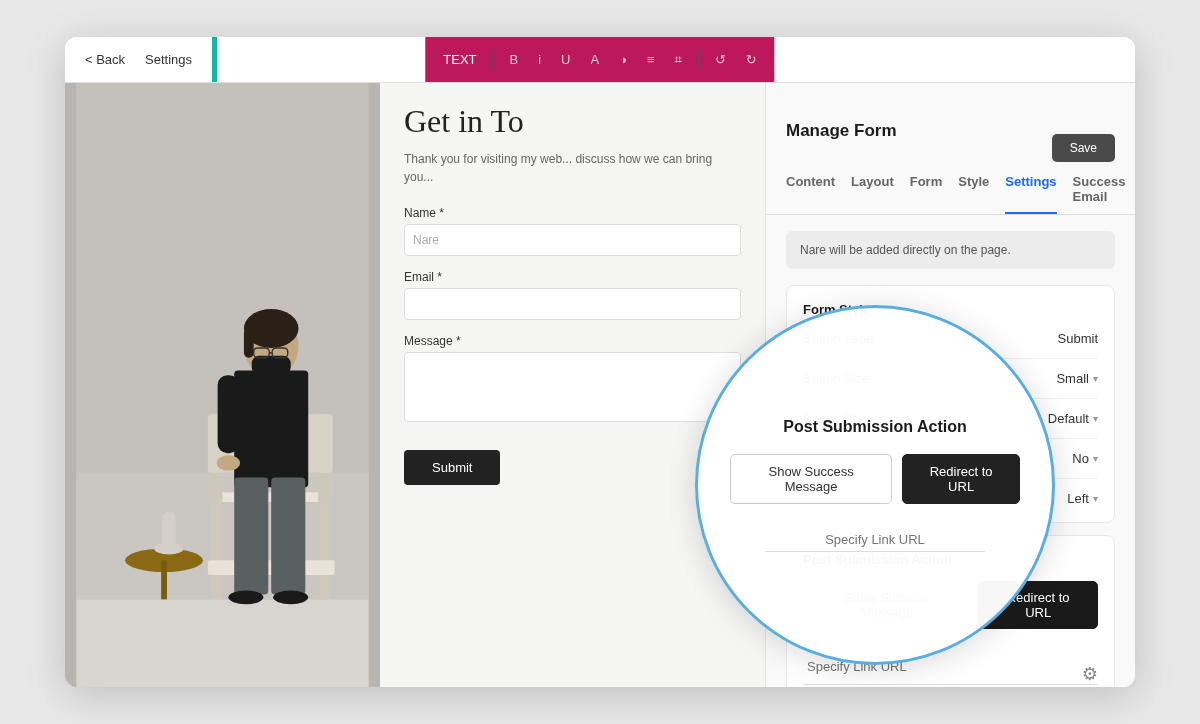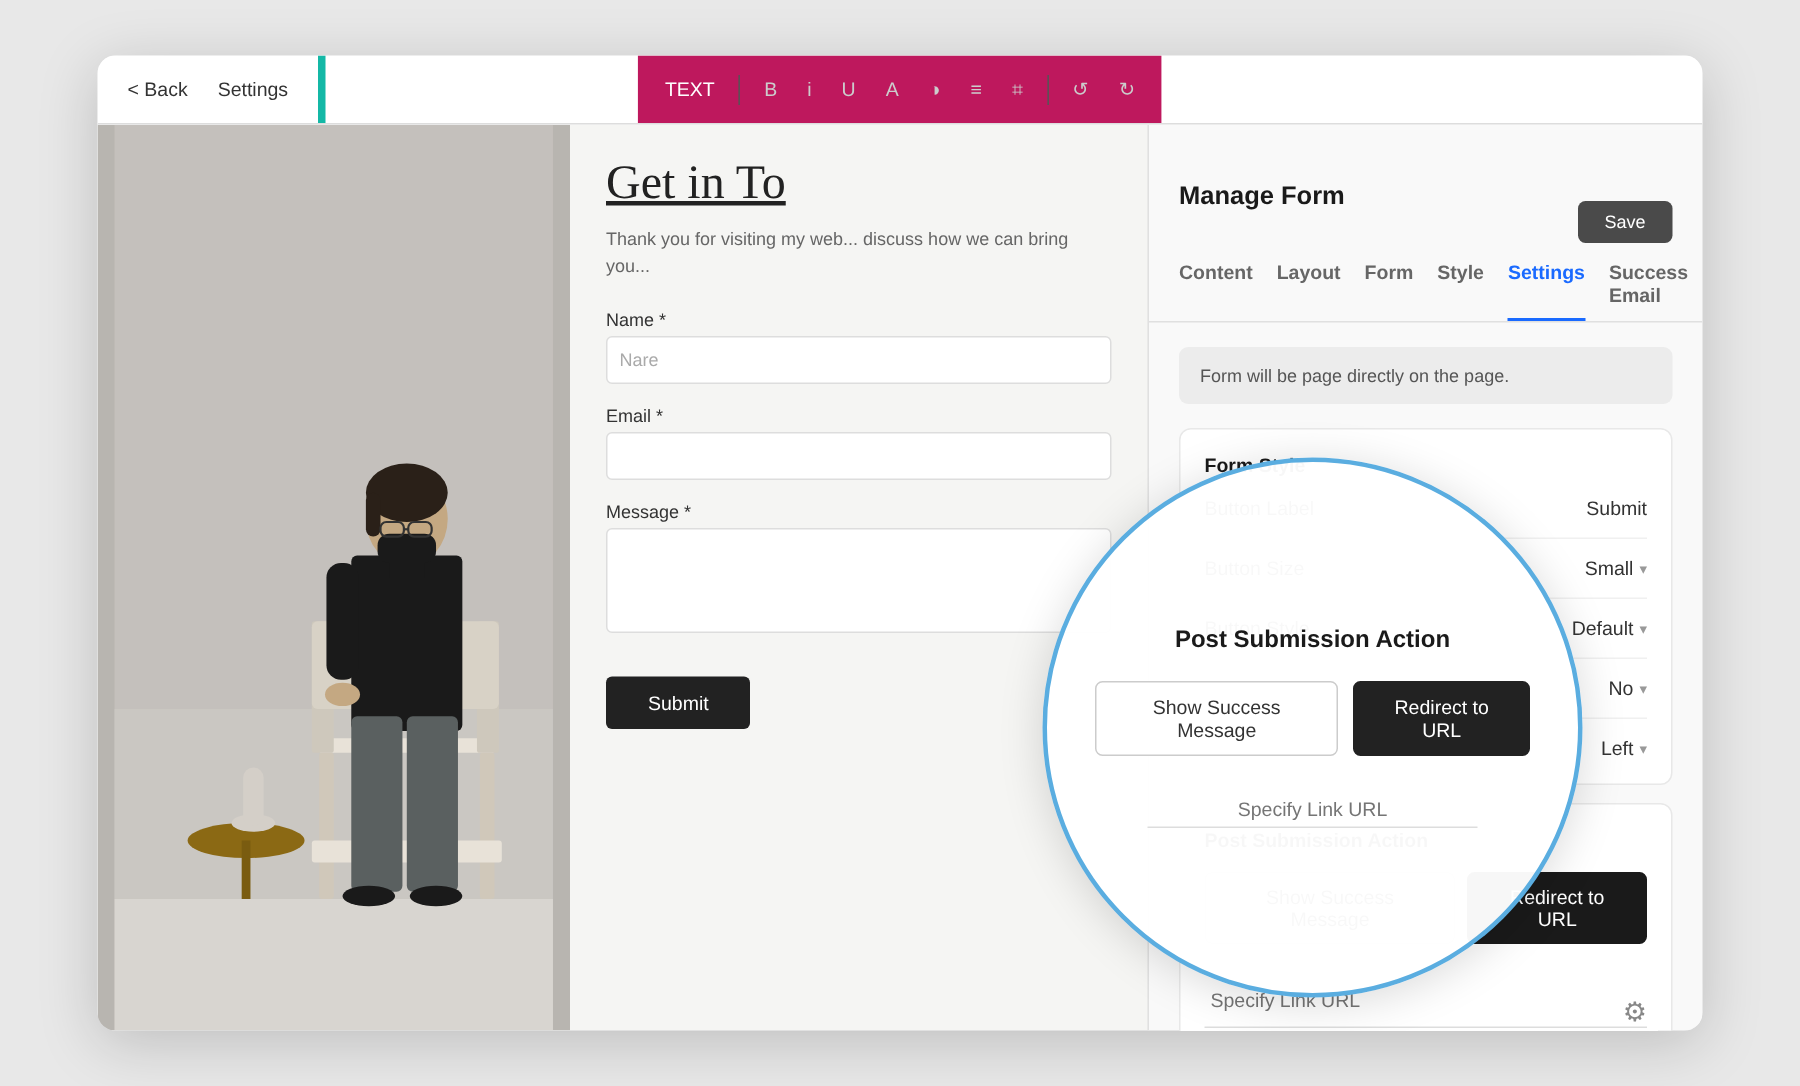--- a/index.html
+++ b/index.html
@@ -138,21 +138,20 @@
       border-radius: 4px;
       margin-bottom: 16px;
       cursor: pointer;
     }
 
     .form-heading {
       font-size: 32px;
       color: #222;
       font-family: Georgia, serif;
       margin-bottom: 10px;
-      text-decoration: underline;
     }
 
     .form-subtext {
       font-size: 12px;
       color: #666;
       margin-bottom: 20px;
       line-height: 1.5;
     }
 
     .form-field-group {
@@ -480,21 +479,21 @@
       <div class="panel-tabs">
         <span class="panel-tab">Content</span>
         <span class="panel-tab">Layout</span>
         <span class="panel-tab">Form</span>
         <span class="panel-tab">Style</span>
         <span class="panel-tab active">Settings</span>
         <span class="panel-tab">Success Email</span>
       </div>
 
       <div class="panel-body">
-        <div class="info-box">Form will be page directly on the page.</div>
+        <div class="info-box">Nare will be added directly on the page.</div>
 
         <div class="section-card">
           <div class="section-title">Form Style</div>
 
           <div class="setting-row">
             <span class="setting-label">Button Label</span>
             <span class="setting-value">Submit</span>
           </div>
 
           <div class="setting-row">

